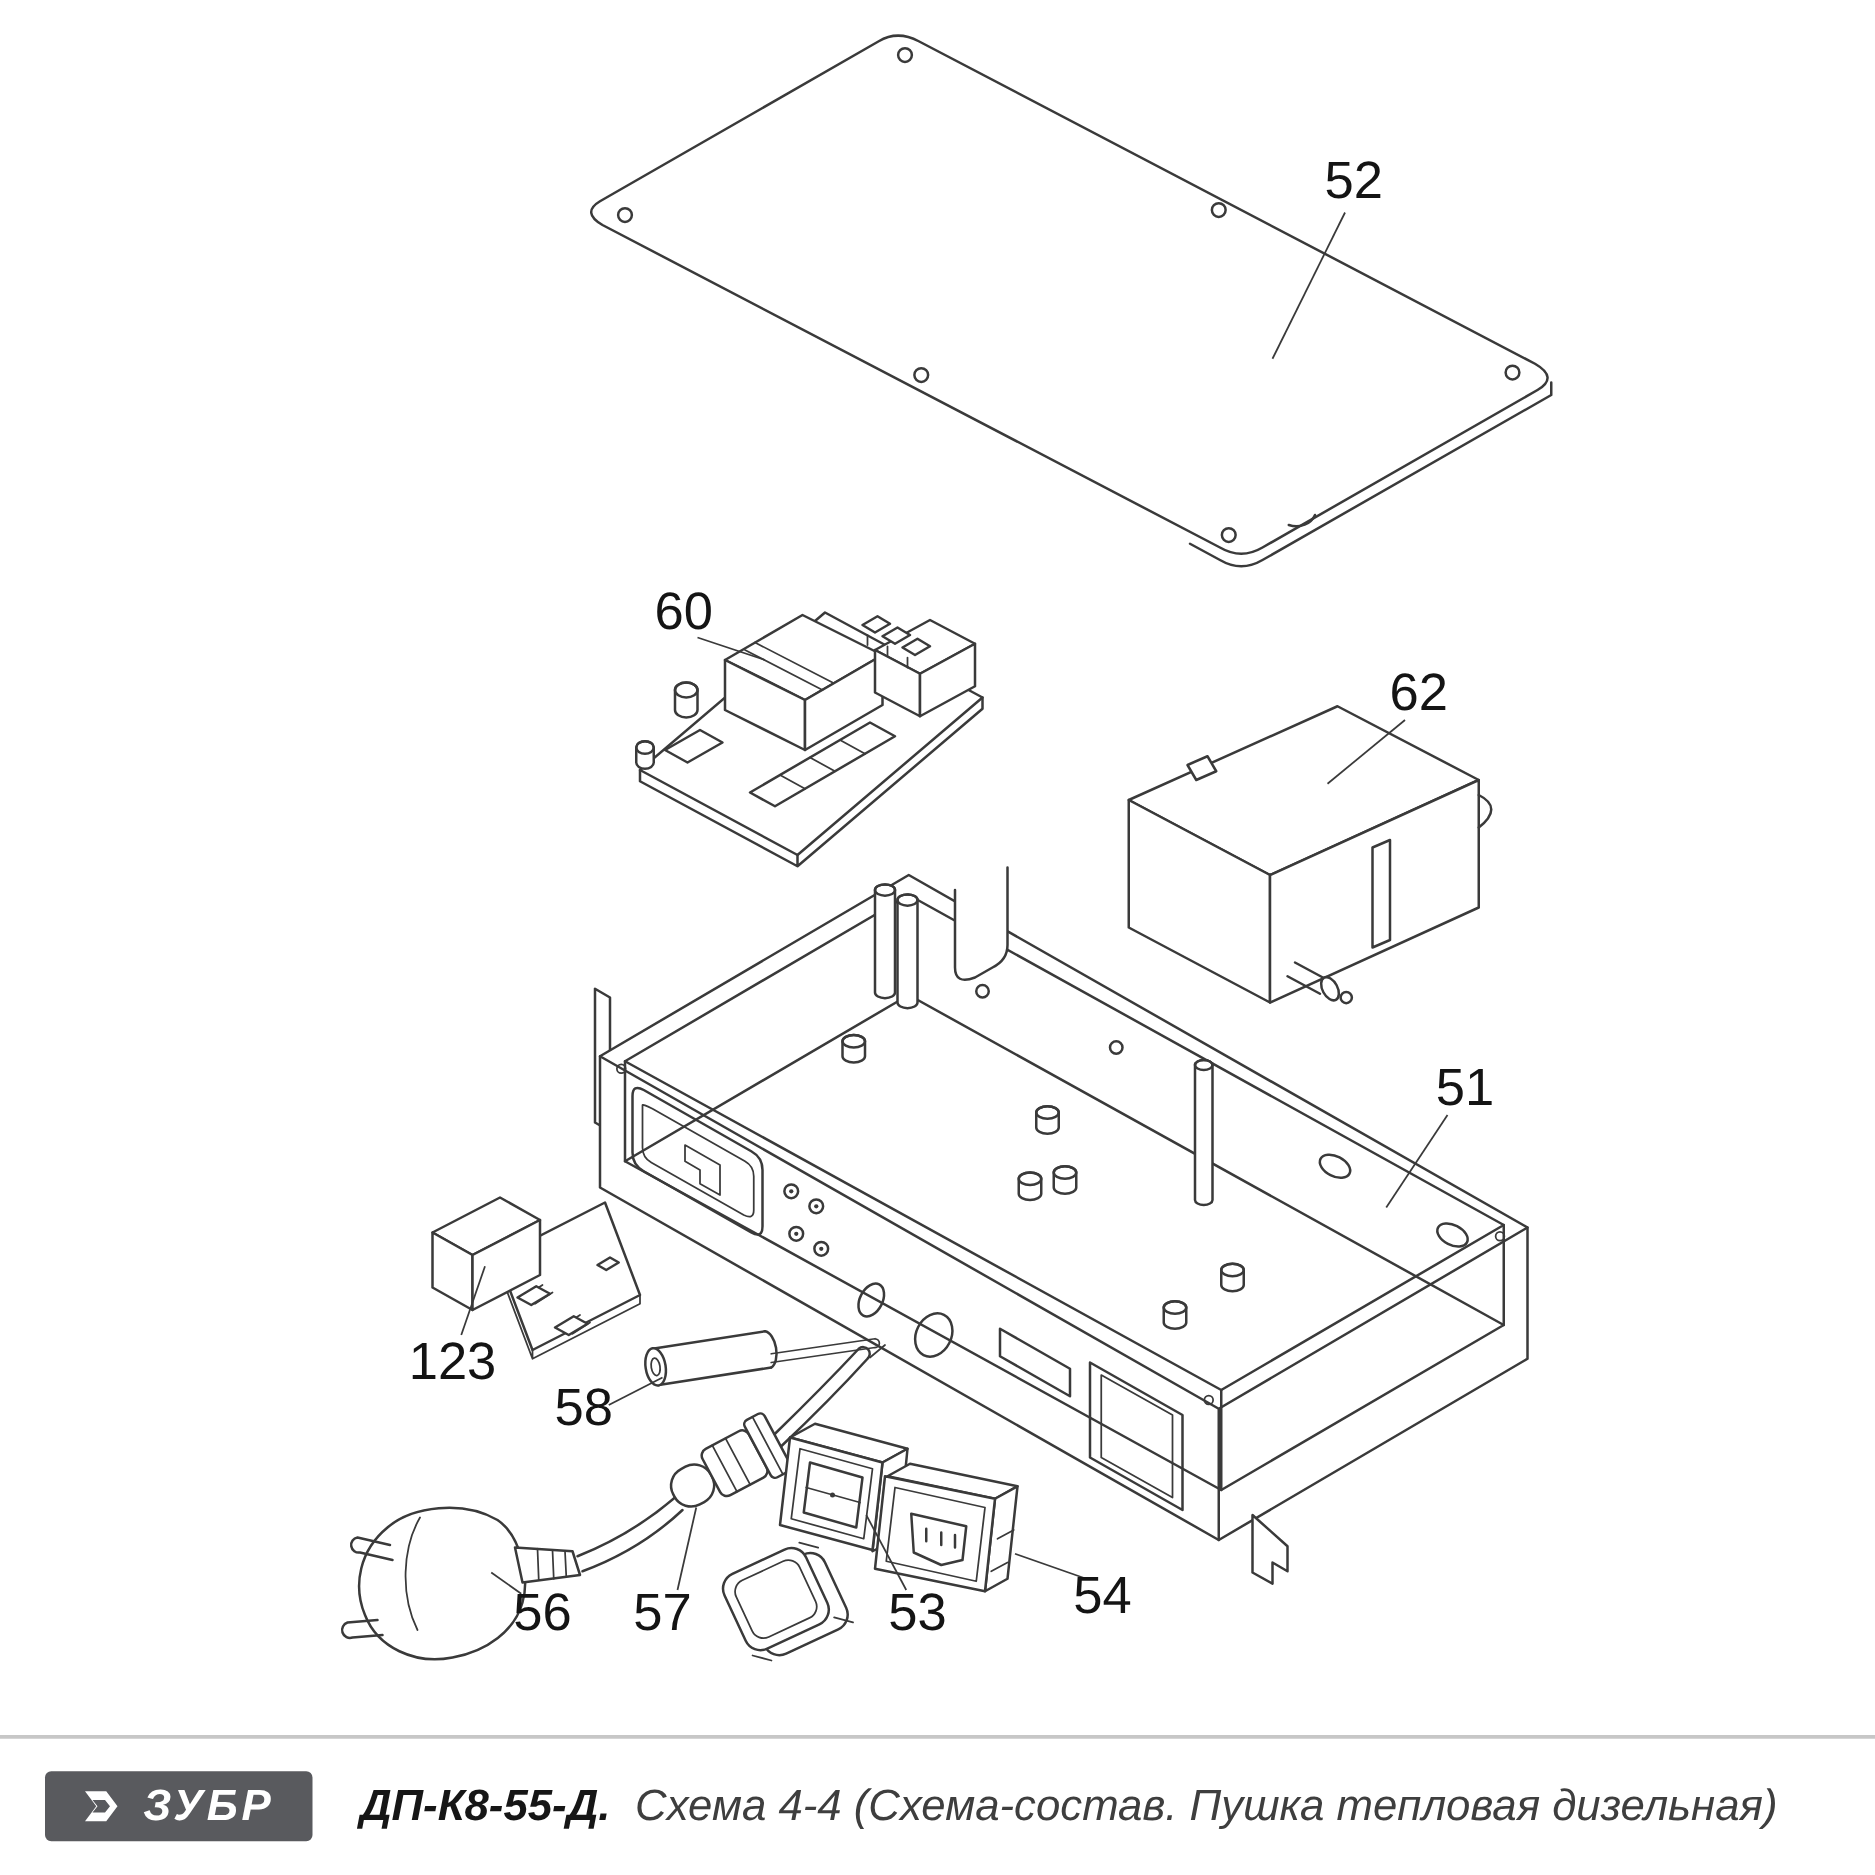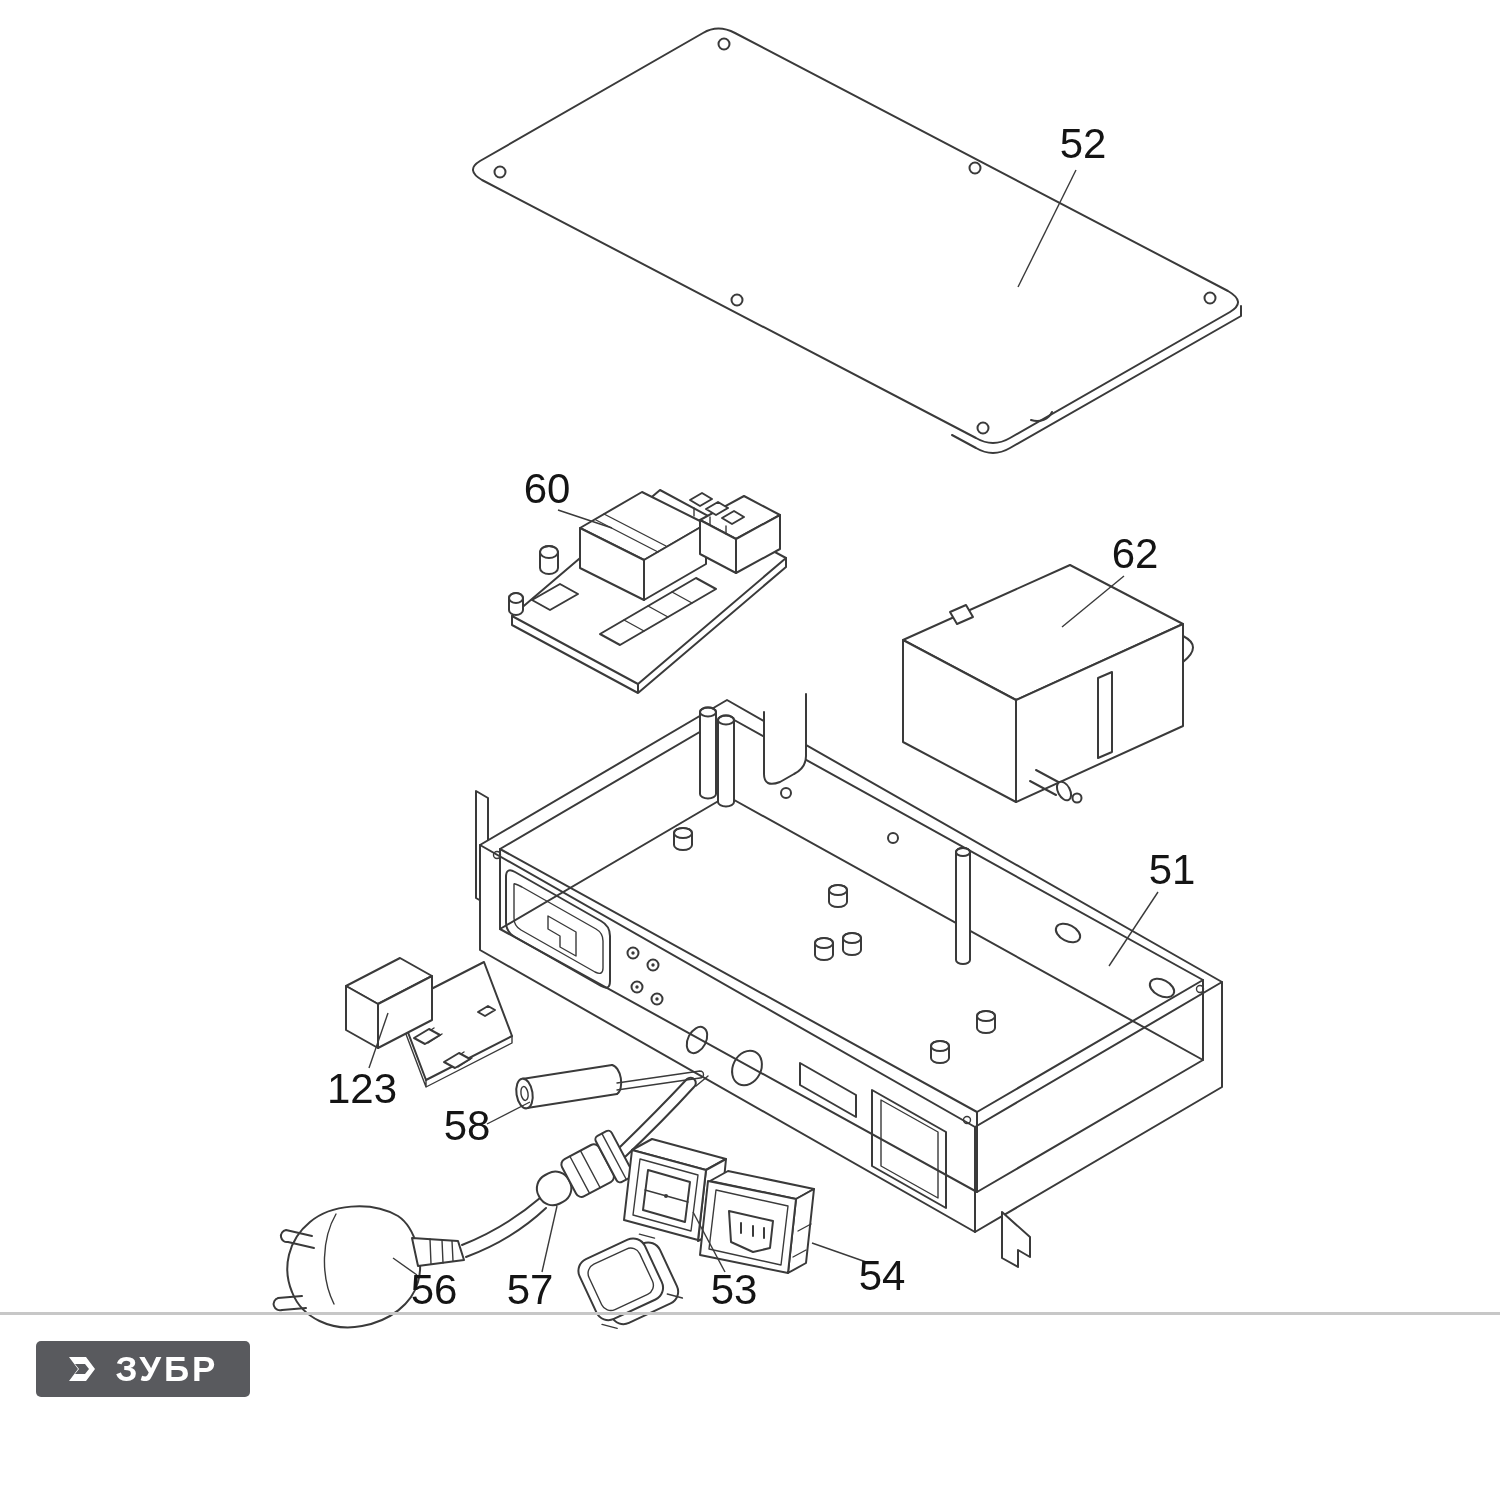--- a/index.html
+++ b/index.html
@@ -6,21 +6,21 @@
   .page { position:relative; width:1500px; height:1500px; background:#ffffff; overflow:hidden;
           font-family:"Liberation Sans", sans-serif;padding-left:12px; }
   .diagram-svg { position:absolute; left:0; top:0; }
   svg .ln  { fill:none; stroke:#3a3a3a; stroke-width:2; stroke-linecap:round; stroke-linejoin:round; }
   svg .th  { fill:none; stroke:#3a3a3a; stroke-width:1.4; stroke-linecap:round; stroke-linejoin:round; }
   svg .fw  { fill:#ffffff; stroke:#3a3a3a; stroke-width:2; stroke-linejoin:round; stroke-linecap:round; }
   svg .fwo { fill:#ffffff; stroke:none; }
   svg .dot { fill:#3a3a3a; stroke:none; }
   svg .ldr { fill:none; stroke:#3a3a3a; stroke-width:1.4; }
   svg .num { font-family:"Liberation Sans", sans-serif; font-size:42px; fill:#141414; text-anchor:middle; }
-  .footer { position:absolute; left:0; top:1312px; width:1280px; }
+  .footer { position:absolute; left:0; top:1388px; width:1280px;font-style:italic; }
   .footer-rule { height:3px; width:1500px; background:#c7c7c7; }
   .footer-row { display:flex; align-items:center; gap:38px; padding:26px 0 0 36px; }
   .brand-logo { background:#595a5e; border-radius:5px; height:56px; width:214px;
                 display:flex; align-items:center; justify-content:center; gap:12px; flex:none; }
   .brand-text { color:#ffffff; font-weight:bold; font-size:35px; letter-spacing:3px; }
   .footer-title { white-space:nowrap; font-size:35px; }
   .model { font-weight:bold; color:#161616; }
   .desc  { font-weight:normal; color:#3e3e3e; margin-left:10px; }
 </style>
 </head>
@@ -252,16 +252,20 @@
 <div class="footer">
   <div class="footer-rule"></div>
   <div class="footer-row">
     <div class="brand-logo">
       <svg width="36" height="30" viewBox="0 0 36 30">
         <path fill="#ffffff" d="M1 3h17l9 12-9 12H1l9-12z"></path>
         <path fill="#595a5e" d="M7 10h10l4 5-4 5H7l4-5z"></path>
       </svg>
       <span class="brand-text">ЗУБР</span>
     </div>
+    <div class="footer-title">
+      <span class="model">ДП-К8-55-Д.</span>
+      <span class="desc">Схема 4-4 (Схема-состав. Пушка тепловая дизельная)</span>
+    </div>
   </div>
 </div>
 
 </div>
 
 </body></html>

